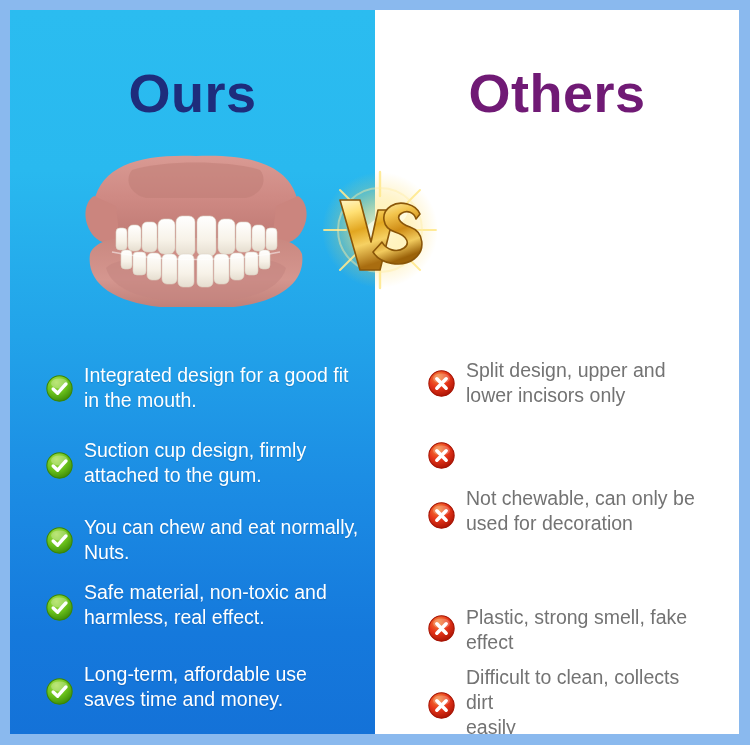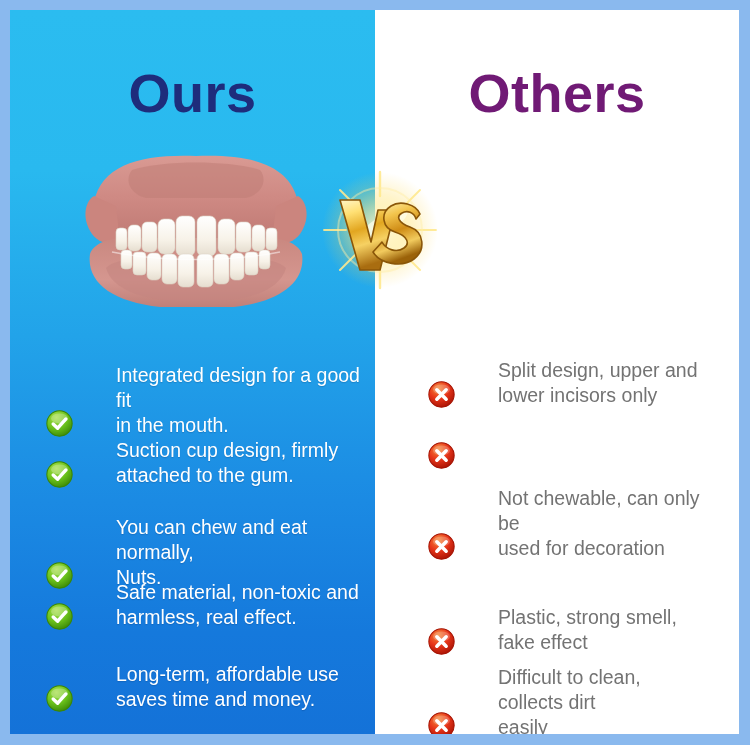--- a/index.html
+++ b/index.html
@@ -97,22 +97,21 @@
     position: absolute;
     left: 0;
     top: 0;
     width: 100%;
     height: 100%;
   }
 
   .feature-item {
     position: absolute;
     display: flex;
-    align-items: flex-end;
-    gap: 32px;
+    align-items: center;
   }
 
   .feature-icon {
     flex: 0 0 auto;
     width: 27px;
     height: 27px;
     margin-right: 11px;
     margin-top: 1px;
   }
   .feature-icon svg { display: block; width: 27px; height: 27px; }

